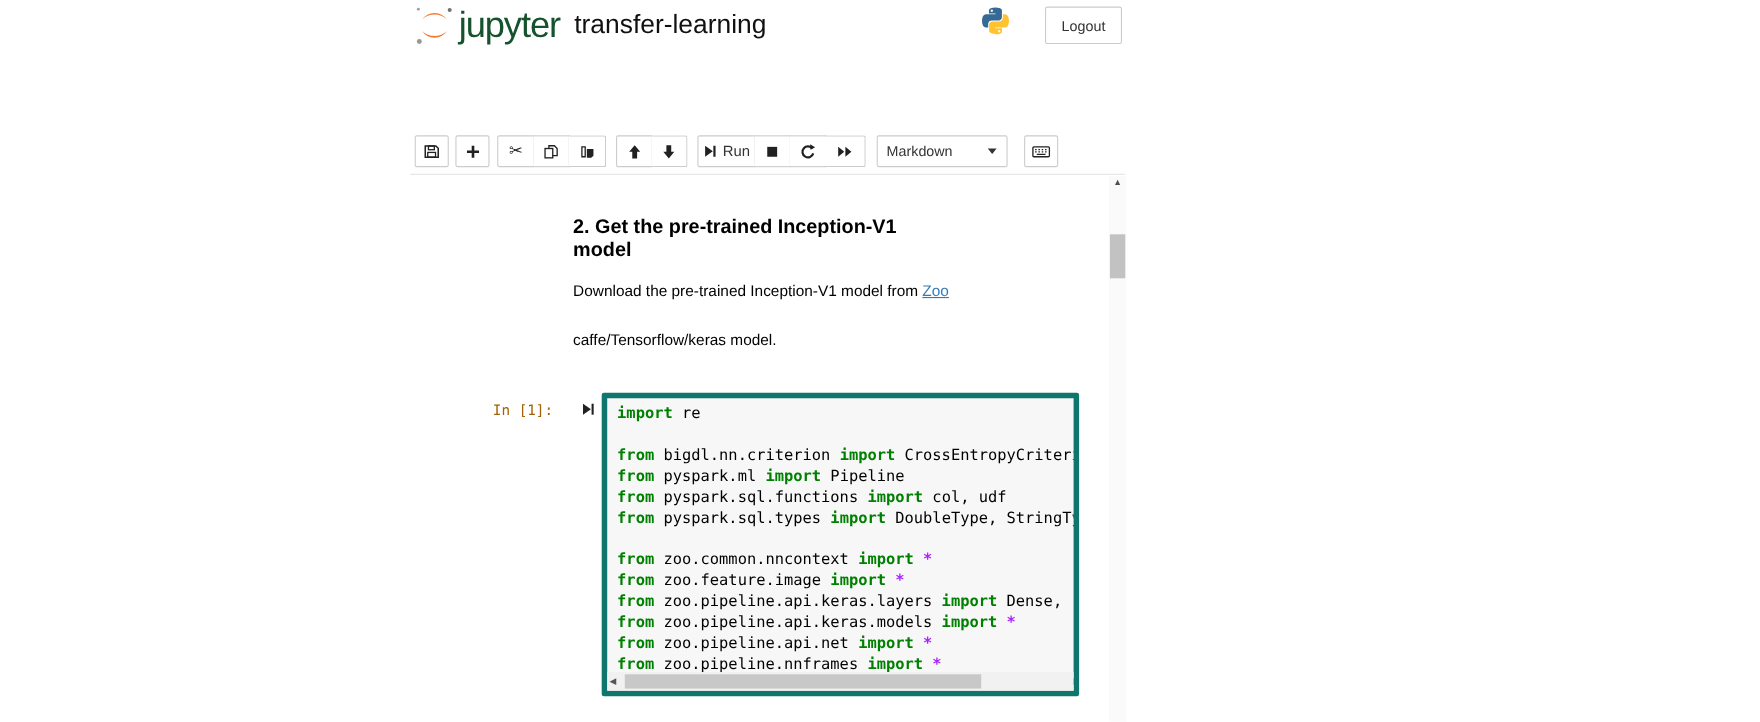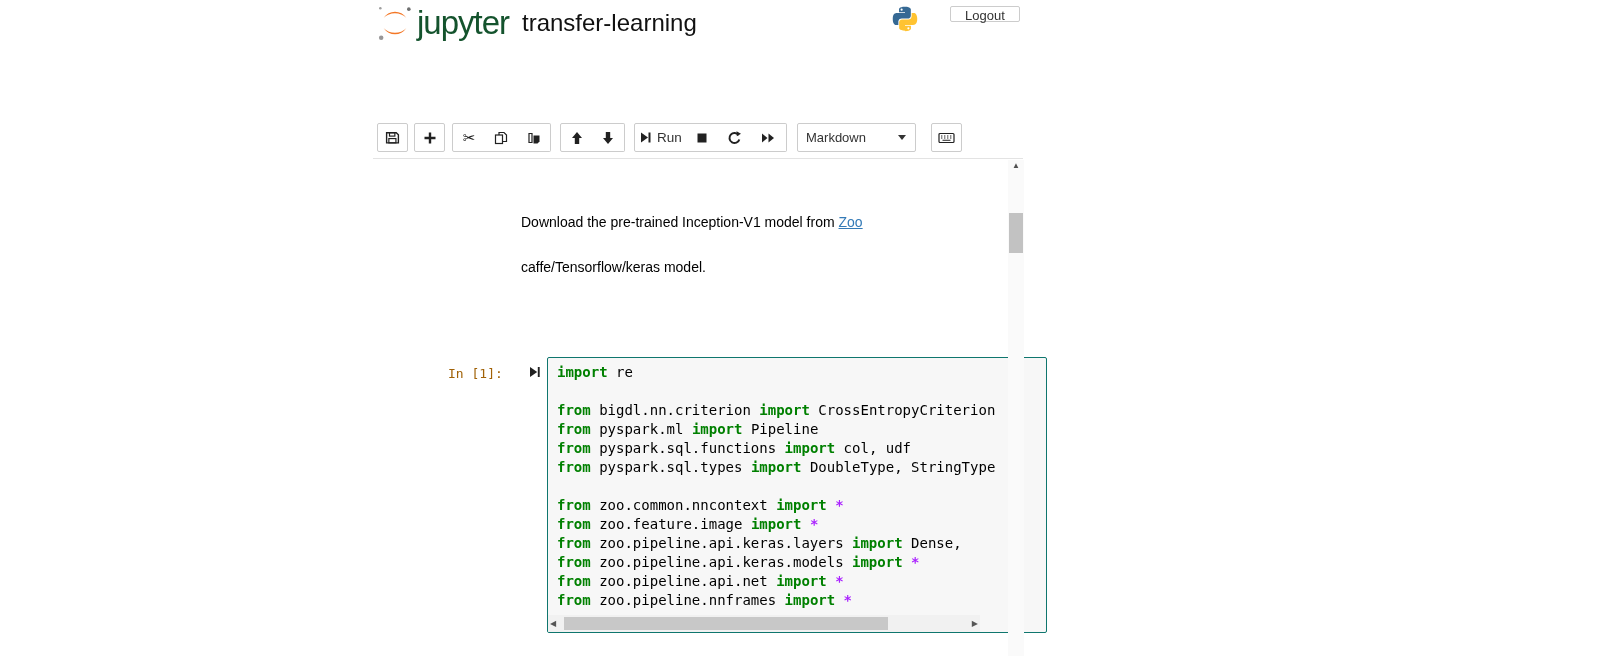--- a/index.html
+++ b/index.html
@@ -10,21 +10,21 @@
   }
   .app { position:absolute; left:375px; top:0; width:650px; height:656px; }
 
   
   .header { position:absolute; top:0; left:0; right:0; height:48px; background:#fff; }
   .logo { position:absolute; left:1px; top:3px; display:flex; align-items:center; cursor:pointer; }
   .logo-text { font-size:33px; color:#14532d; margin-left:3px; letter-spacing:-1px; }
   .nb-title { position:absolute; left:147px; top:9px; font-size:24px; color:#111; cursor:text; }
   .py-icon { position:absolute; left:516px; top:5px; }
   .logout-btn {
-    position:absolute; left:575px; top:6px; width:70px; height:16px;
+    position:absolute; left:575px; top:6px; width:70px; height:34px;
     background:#fff; border:1px solid #cccccc; border-radius:2px;
     font-size:13px; color:#333; font-family:inherit; cursor:pointer;
   }
 
   
   .menubar {
     position:absolute; top:50px; left:-2px; width:650px; height:68px;
     background:#f8f8f8; border:1px solid #e7e7e7;
   }
   .trust-badge {
@@ -68,22 +68,22 @@
   .md-cell p { margin:15px 0 0; font-size:14px; line-height:22.5px; color:#000; }
   .md-link { color:#337ab7; text-decoration:underline; cursor:pointer; }
 
   .code-row { position:absolute; left:0; top:198px; width:650px; height:276px; }
   .prompt {
     position:absolute; left:73px; top:9px;
     font-family:"DejaVu Sans Mono", monospace; font-size:13px; color:#a16207;
   }
   .runcell { position:absolute; left:154px; top:8px; cursor:pointer; }
   .code-box {
-    position:absolute; left:172px; top:0; width:500px; height:276px;
-    background:#f7f7f7; border:1px solid #0f766e; border-radius:2px; overflow:hidden; cursor:text;
+    position:absolute; left:172px; top:0; width:434px; height:276px;
+    background:#f7f7f7; border:5px solid #0f766e; border-radius:2px; overflow:hidden; cursor:text;
   }
   .code-pre {
     position:absolute; left:9px; top:5px; margin:0;
     font-family:"DejaVu Sans Mono", monospace; font-size:14px; line-height:19px; white-space:pre; color:#000;
   }
   .tok-kw { color:#008000; font-weight:bold; }
   .tok-op { color:#AA22FF; font-weight:bold; }
 
   .hscroll { position:absolute; left:0; bottom:0; width:432px; height:17px; background:#f1f1f1; }
   .hscroll-left  { position:absolute; left:2px;  top:4px; font-size:8px; color:#555; cursor:pointer; }
@@ -196,20 +196,21 @@
         <path d="M3 5 h1.4 M6 5 h1.4 M9 5 h1.4 M12 5 h1.4 M3 7 h1.4 M6 7 h1.4 M9 7 h1.4 M12 7 h1.4 M4.5 9.3 h8" stroke="#212121" stroke-width="1.1"></path>
       </svg>
     </button>
   </div>
 
   <div class="site-divider"></div>
 
   <div class="notebook">
 
     <div class="md-cell">
+      <h2>2. Get the pre-trained Inception-V1 model</h2>
       <p><span>Download the pre-trained Inception-V1 model from </span><a class="md-link">Zoo</a><br>
         <br>
         <span>caffe/Tensorflow/keras model.</span>
       </p>
     </div>
 
     <div class="code-row">
       <span class="prompt">In [1]:</span>
       <span class="runcell">
         <svg width="12" height="14" viewBox="0 0 12 14">

